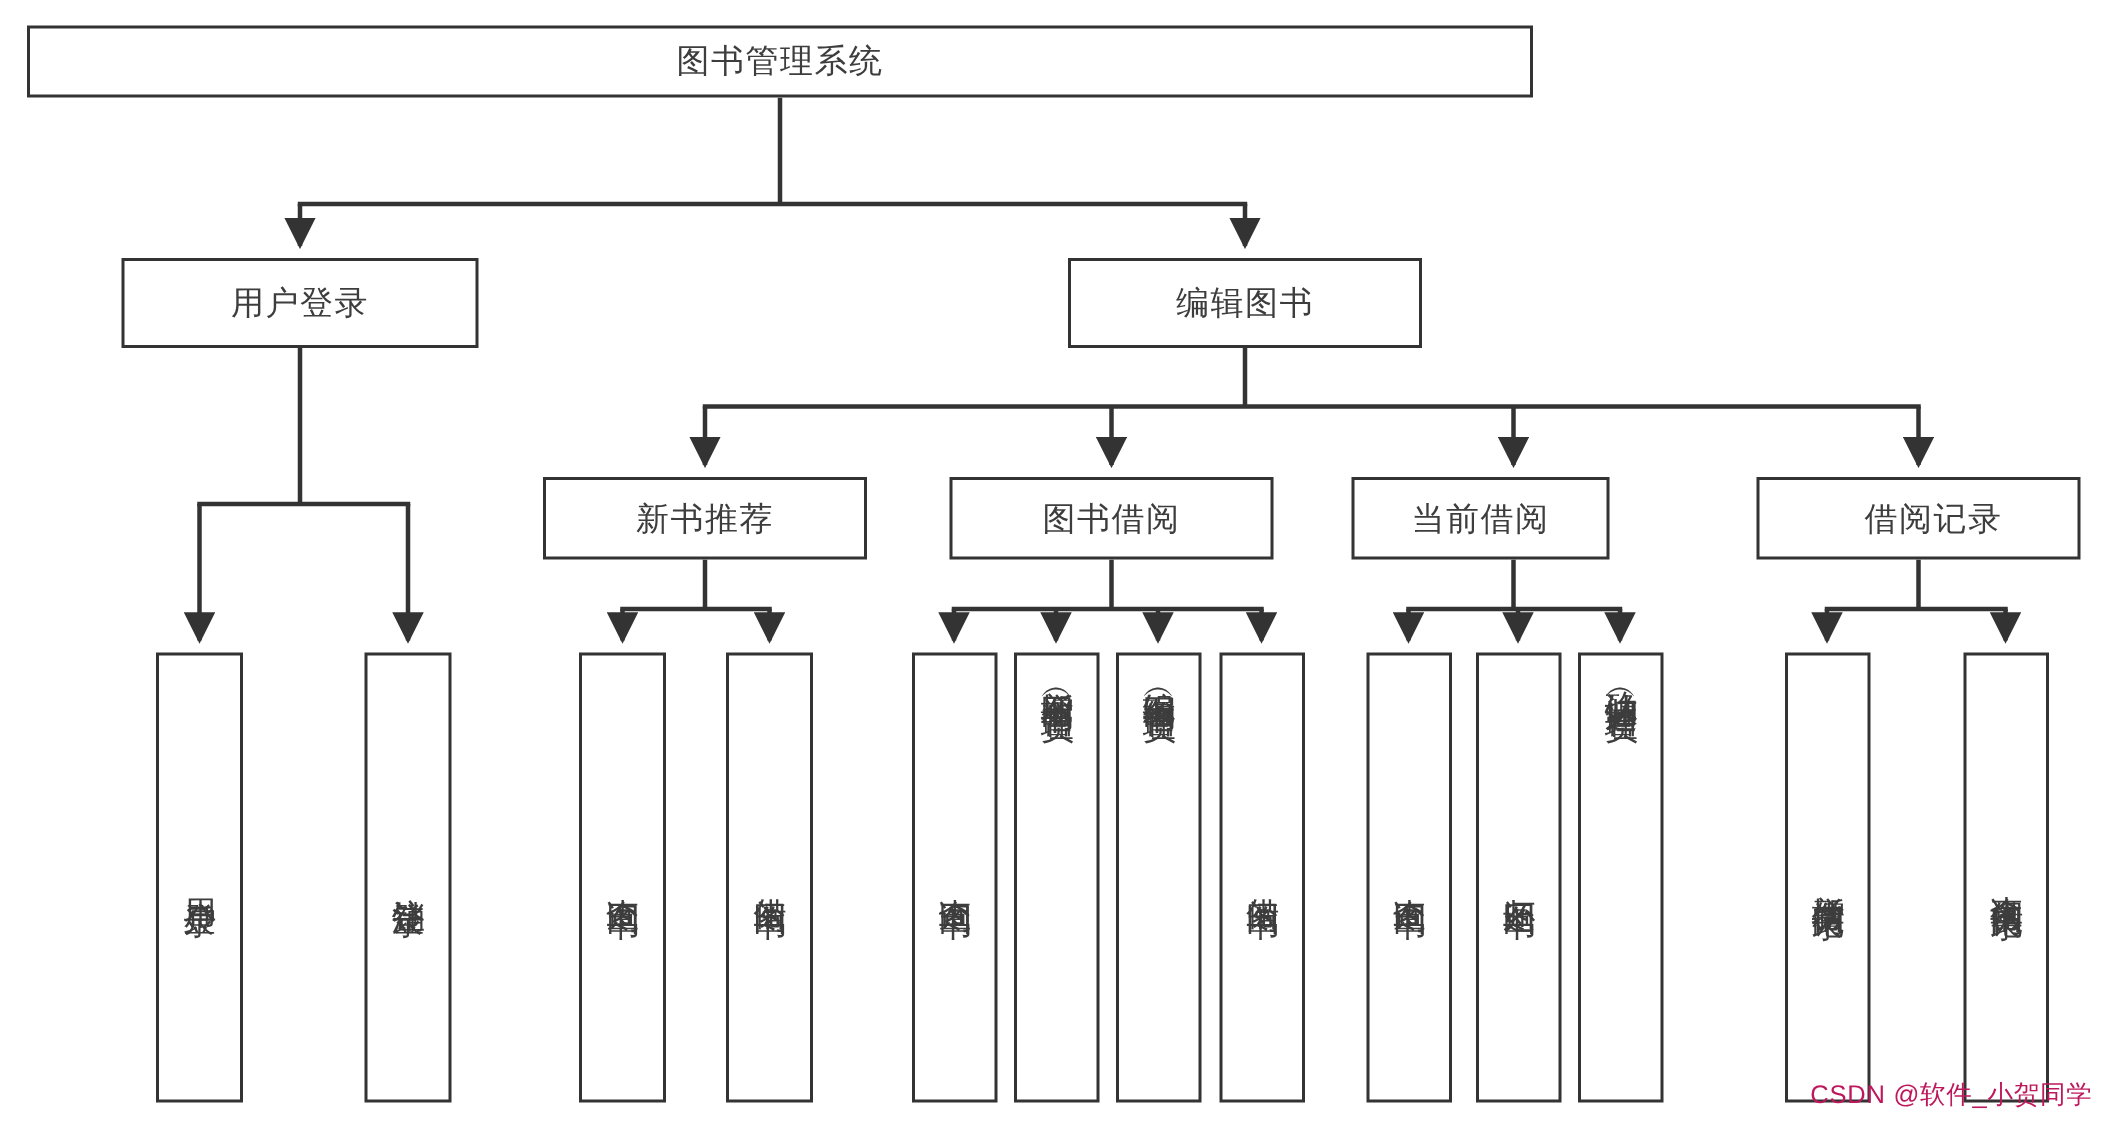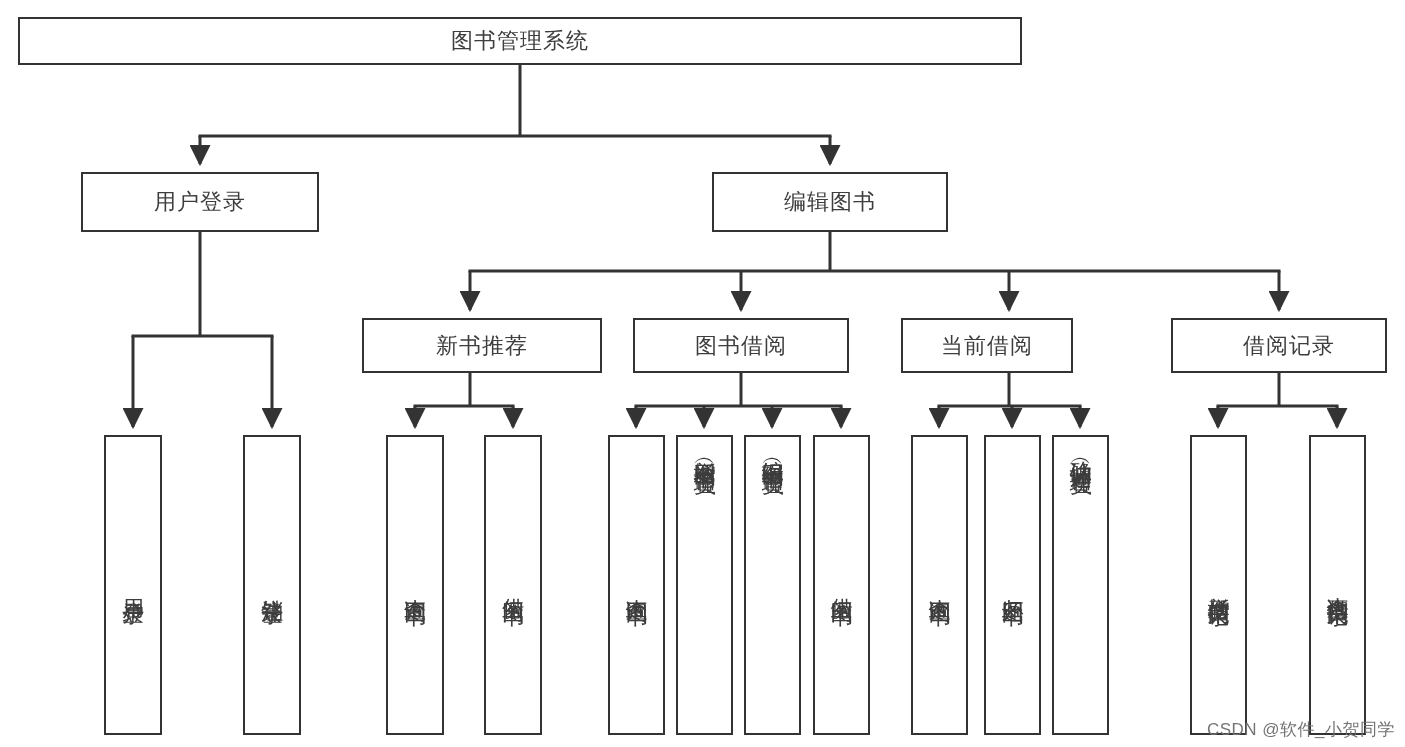--- a/index.html
+++ b/index.html
@@ -62,21 +62,21 @@
   }
   .leaf-box.centered {
     align-items: center;
     padding-top: 0;
   }
   #watermark {
     position: absolute;
     right: 10px;
     bottom: 6px;
     font-size: 17px;
-    color: #737373;
+    color: #be185d;
     white-space: nowrap;
     letter-spacing: 0.5px;
     pointer-events: none;
   }
 </style>
 </head>
 <body>
 
 <div id="diagram-root">
 
@@ -146,21 +146,21 @@
     <span class="node-label-h">图书管理系统</span>
   </div>
 
   <div class="node-box" style="left:81px; top:172px; width:238px; height:60px;">
     <span class="node-label-h">用户登录</span>
   </div>
   <div class="node-box" style="left:712px; top:172px; width:236px; height:60px;">
     <span class="node-label-h">编辑图书</span>
   </div>
 
-  <div class="node-box" style="left:362px; top:318px; width:240px; height:55px;font-family:Liberation Serif, serif;">
+  <div class="node-box" style="left:362px; top:318px; width:216px; height:55px;font-family:Liberation Serif, serif;">
     <span class="node-label-h">新书推荐</span>
   </div>
   <div class="node-box" style="left:633px; top:318px; width:216px; height:55px;">
     <span class="node-label-h">图书借阅</span>
   </div>
   <div class="node-box" style="left:901px; top:318px; width:172px; height:55px;">
     <span class="node-label-h">当前借阅</span>
   </div>
   <div class="node-box" style="left:1171px; top:318px; width:216px; height:55px;padding-left:20px;">
     <span class="node-label-h">借阅记录</span>

